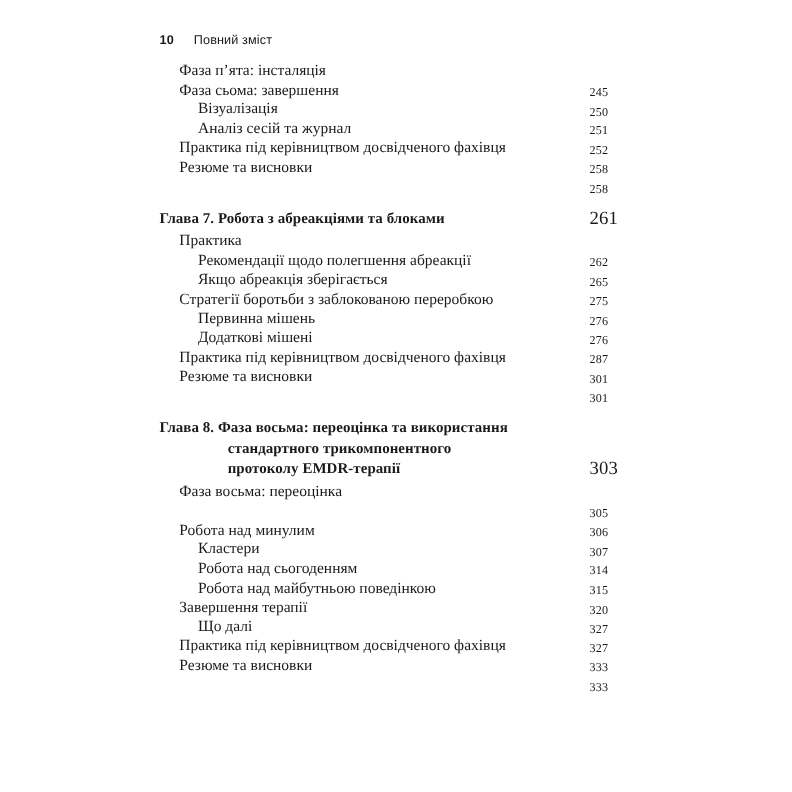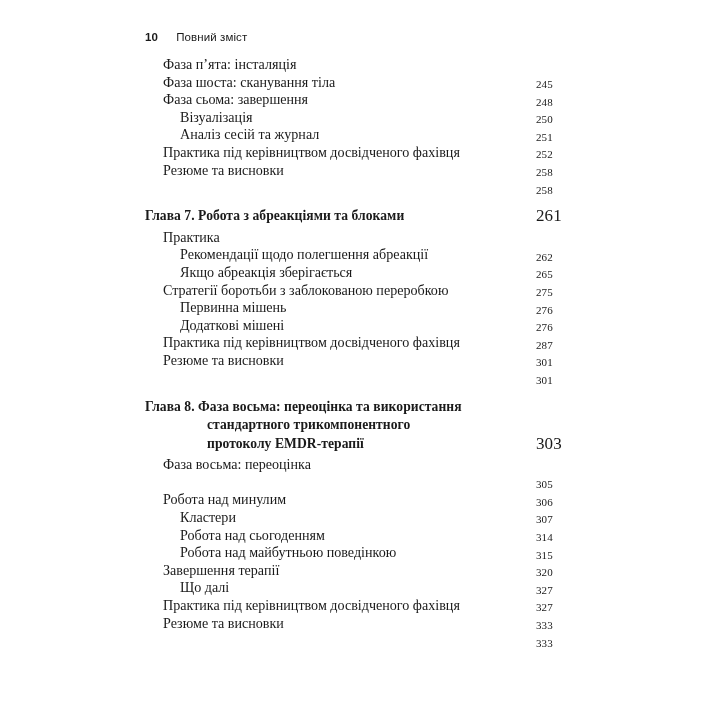--- a/index.html
+++ b/index.html
@@ -125,24 +125,20 @@
     <span class="folio">10</span>
     <span class="header-title">Повний зміст</span>
   </div>
 
   <div class="toc" id="toc-root">
       <div class="toc-row lvl1">
         <span class="entry-text">Фаза п’ята: інсталяція</span>
         <span class="entry-page">245</span>
       </div>
       <div class="toc-row lvl1">
-        <span class="entry-text">Фаза шоста: сканування тіла</span>
-        <span class="entry-page">248</span>
-      </div>
-      <div class="toc-row lvl1">
         <span class="entry-text">Фаза сьома: завершення</span>
         <span class="entry-page">250</span>
       </div>
       <div class="toc-row lvl2">
         <span class="entry-text">Візуалізація</span>
         <span class="entry-page">251</span>
       </div>
       <div class="toc-row lvl2">
         <span class="entry-text">Аналіз сесій та журнал</span>
         <span class="entry-page">252</span>

